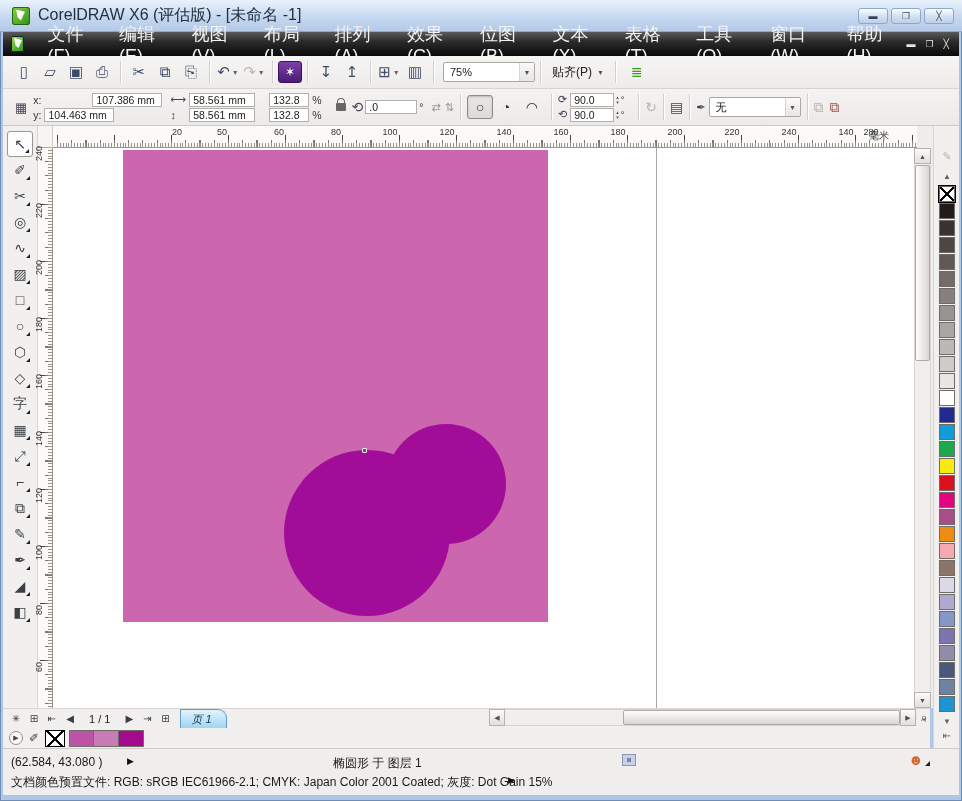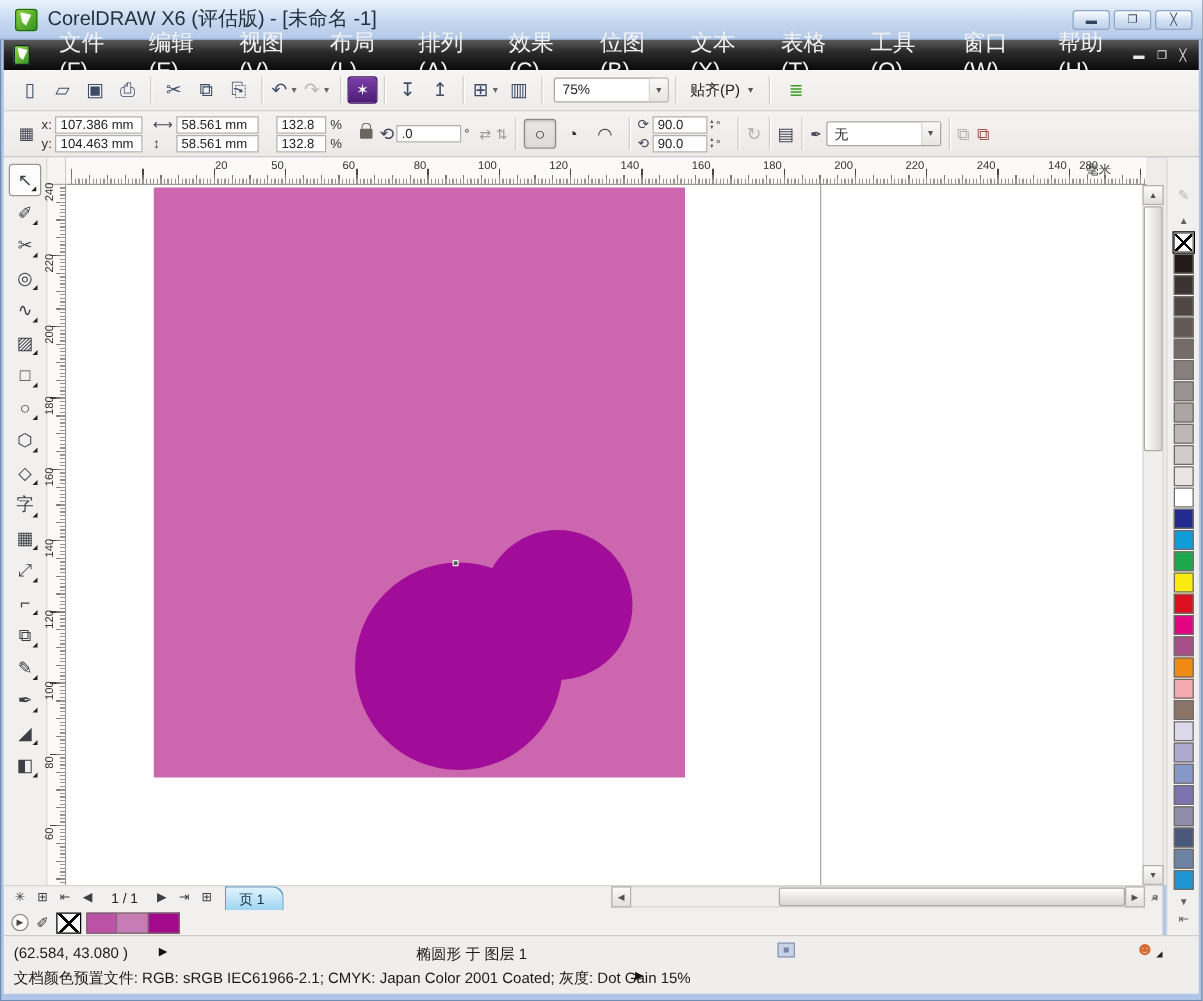--- a/index.html
+++ b/index.html
@@ -119,21 +119,21 @@
   .pal-ctl{position:absolute;left:4px;width:18px;height:13px;display:flex;align-items:center;
     justify-content:center;font-size:8px;color:#66625E;}
   
   #navrow{position:absolute;left:3px;top:708px;width:927px;height:20px;background:#F2F0EE;
     border-top:1px solid #D8D5D2;display:flex;align-items:center;}
   .nav-btn{width:18px;height:18px;display:flex;align-items:center;justify-content:center;
     font-size:10px;color:#3C4046;}
   #page-indicator{font-size:11px;color:#222;padding:0 10px;}
   #page-tab{height:19px;margin-left:6px;padding:0 14px 0 10px;display:flex;align-items:center;
     font-size:11px;color:#13324A;background:linear-gradient(#E2F4FD,#9FD4F1);
-    border:1px solid #5F9FC7;border-bottom:none;border-radius:0 9px 0 0;}
+    border:1px solid #5F9FC7;border-bottom:none;border-radius:0 9px 0 0;font-style:italic;}
   #nav-gripper{margin-left:auto;color:#999;font-size:9px;letter-spacing:1px;padding:0 3px;}
   #hscroll{position:absolute;left:489px;top:709px;width:427px;height:17px;}
   #zoom-doc-btn{position:absolute;left:916px;top:709px;width:16px;height:17px;
     display:flex;align-items:center;justify-content:center;font-size:11px;color:#44403C;}
   #docrow{position:absolute;left:3px;top:728px;width:927px;height:20px;background:#F2F0EE;
     display:flex;align-items:center;padding-left:6px;}
   #doc-play{width:14px;height:14px;border:1px solid #8F8B87;border-radius:50%;display:flex;
     align-items:center;justify-content:center;font-size:7px;color:#444;background:#FBFAF9;margin-right:6px;}
   #doc-eyedrop{font-size:12px;color:#44403C;margin-right:6px;}
   .doc-swatch{width:25px;height:17px;border:1px solid #6F6B67;border-left:none;}
@@ -225,21 +225,21 @@
       <span class="dd">▼</span>
     </div>
     <div class="tb-sep"></div>
     <div id="options-lines">≣</div>
   </div>
 
   <div id="propbar">
     <span class="pb-ico" style="margin:0 6px;font-size:13px;">▦</span>
     <div class="pb-grid">
       <span class="pb-lab">x:</span>
-      <span class="pb-field" style="width:70px;">107.386 mm</span>
+      <span class="pb-field" style="width:70px;margin-left:48px;">107.386 mm</span>
       <span class="pb-lab">y:</span>
       <span class="pb-field" style="width:70px;">104.463 mm</span>
     </div>
     <div class="pb-grid">
       <span class="pb-ico">⟷</span>
       <span class="pb-field" style="width:66px;">58.561 mm</span>
       <span class="pb-ico">↕</span>
       <span class="pb-field" style="width:66px;">58.561 mm</span>
     </div>
     <div class="pb-grid" style="margin-left:6px;">

